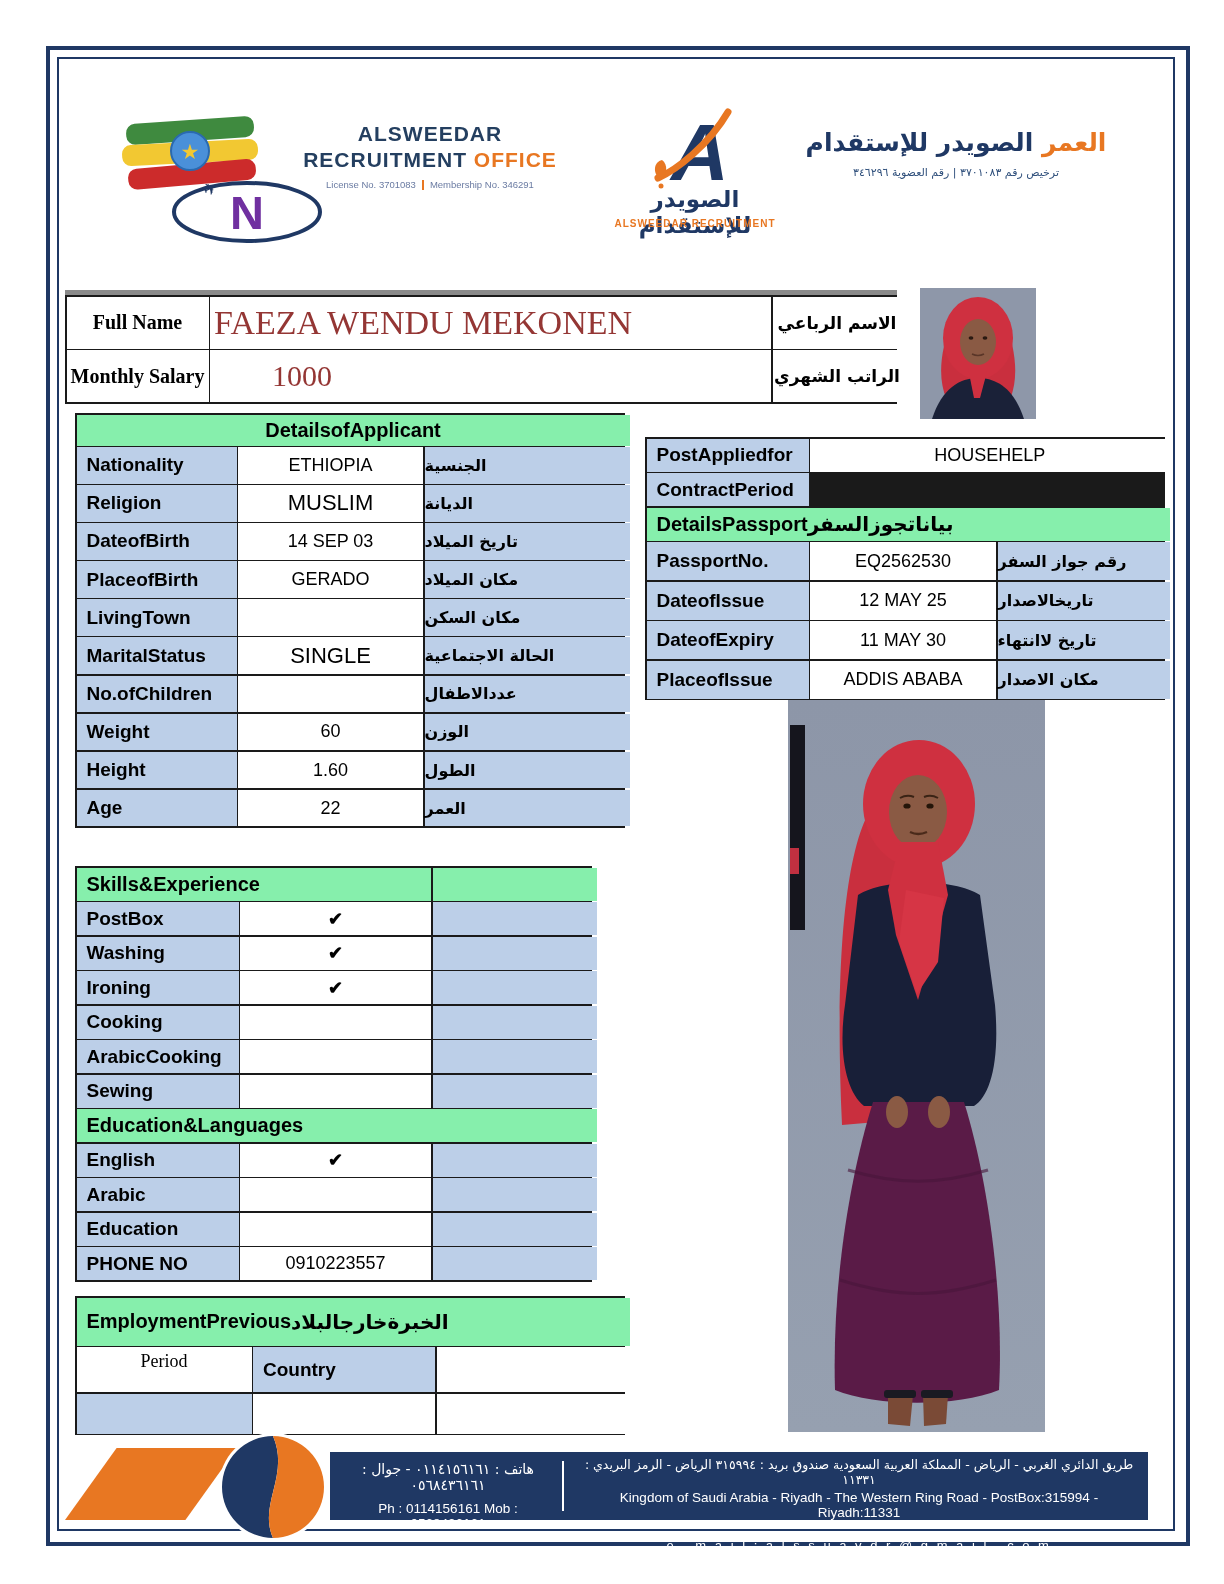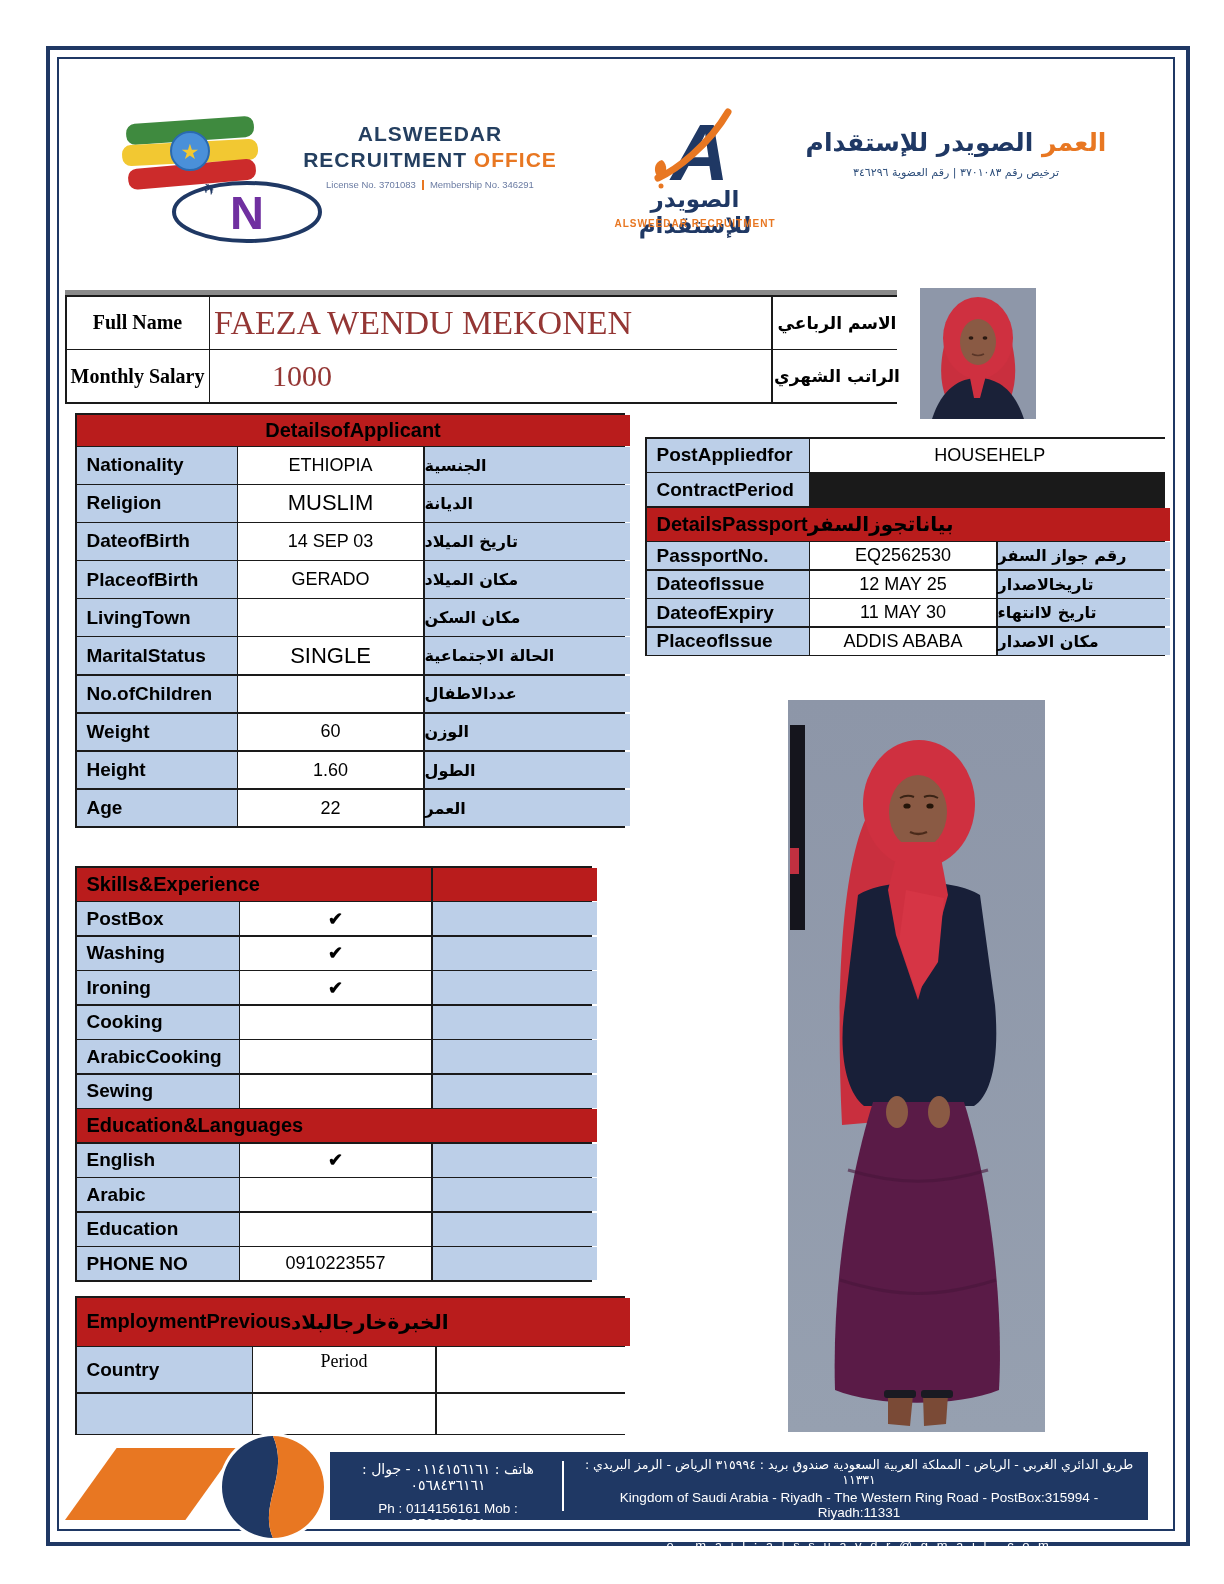--- a/index.html
+++ b/index.html
@@ -30,37 +30,37 @@
   .nc{display:flex;align-items:center;justify-content:center;}
   .nc.pink{background:#ffffff;}
   .nc.white{background:#ffffff;}
   .nlabel{font-family:"Liberation Serif",serif;font-weight:bold;font-size:20px;}
   .nvalue{font-family:"Liberation Serif",serif;font-size:34px;color:#943634;justify-content:flex-start;padding-left:4px;}
   .nvalue2{font-family:"Liberation Serif",serif;font-size:30px;color:#943634;justify-content:flex-start;padding-left:62px;}
   .nar{font-family:"DejaVu Sans",sans-serif;font-weight:bold;font-size:17px;direction:rtl;}
   
   .dtab{background:#1a1a1a;display:grid;gap:1.5px;padding:1.5px;box-sizing:border-box;}
   .c{display:flex;align-items:center;box-sizing:border-box;}
-  .c.band{background:#b91c1c;}
+  .c.band{background:#86efac;}
   .c.blue{background:#bccfe8;}
   .c.white{background:#ffffff;}
   .c.title{font-weight:bold;font-size:20px;justify-content:center;}
   .c.titleL{font-weight:bold;font-size:20px;justify-content:flex-start;padding-left:10px;}
   .c.lab{font-weight:bold;font-size:19px;padding-left:10px;}
   .c.val{font-size:18px;justify-content:center;}
   .c.ar{font-family:"DejaVu Sans",sans-serif;font-weight:bold;font-size:16px;justify-content:flex-end;padding-right:14px;direction:rtl;}
   .c .mix-ar{font-family:"DejaVu Sans",sans-serif;}
   .check{font-size:20px;font-weight:bold;}
   .detab{left:75px;top:413px;width:550px;grid-template-columns:160px 185px 205px;}
   .detab .hrow{height:31px;} .detab .r{height:36.6px;}
   .aptab{left:645px;top:437px;width:520px;grid-template-columns:162px 186px 172px;}
   .sktab{left:75px;top:866px;width:517px;grid-template-columns:162px 191px 164px;}
   .emtab{left:75px;top:1296px;width:550px;grid-template-columns:175px 182px 193px;}
   .span2{grid-column:span 2;} .span3{grid-column:1 / -1;}
-  .h33{height:33px;} .h35{height:27px;} .h48{height:48px;} .h45{height:45px;} .h40{height:40px;}
+  .h33{height:33px;} .h35{height:38px;} .h48{height:48px;} .h45{height:45px;} .h40{height:40px;}
   .periodfont{font-family:"Liberation Serif",serif;font-size:21px;}
   
   .idphoto{left:920px;top:288px;width:116px;height:131px;}
   .bigphoto{left:788px;top:700px;width:257px;height:732px;}
   
   .fbar{left:330px;top:1452px;width:818px;height:68px;background:#1f3864;}
   .fpara{left:65px;top:1448px;width:172px;height:72px;background:#e87722;
          clip-path:polygon(30% 0,100% 0,70% 100%,0 100%);}
   .fcircle{left:218px;top:1432px;width:110px;height:110px;}
   .fdivider{left:562px;top:1461px;width:2px;height:50px;background:#ffffff;}
@@ -261,22 +261,22 @@
     <div class="c blue lab h33">PHONE NO</div>
     <div class="c white val h33">0910223557</div>
     <div class="c blue h33"></div>
   </div>
 
   <div class="abs dtab emtab">
     <div class="c band titleL span3 h48">
       <span>EmploymentPrevious</span>
         <span class="mix-ar">الخبرةخارجالبلاد</span>
     </div>
+    <div class="c white val periodfont h45" style="align-items:flex-start;padding-top:4px">Period</div>
     <div class="c blue lab h45">Country</div>
-    <div class="c white val periodfont h45" style="align-items:flex-start;padding-top:4px">Period</div>
     <div class="c white h45"></div>
     <div class="c blue h40"></div>
     <div class="c white h40"></div>
     <div class="c white h40"></div>
   </div>
 
   <svg class="abs bigphoto" viewBox="0 0 257 732">
     <defs>
       <linearGradient id="pbg" x1="0" y1="0" x2="0" y2="1">
         <stop offset="0" stop-color="#8d96a8"></stop>

